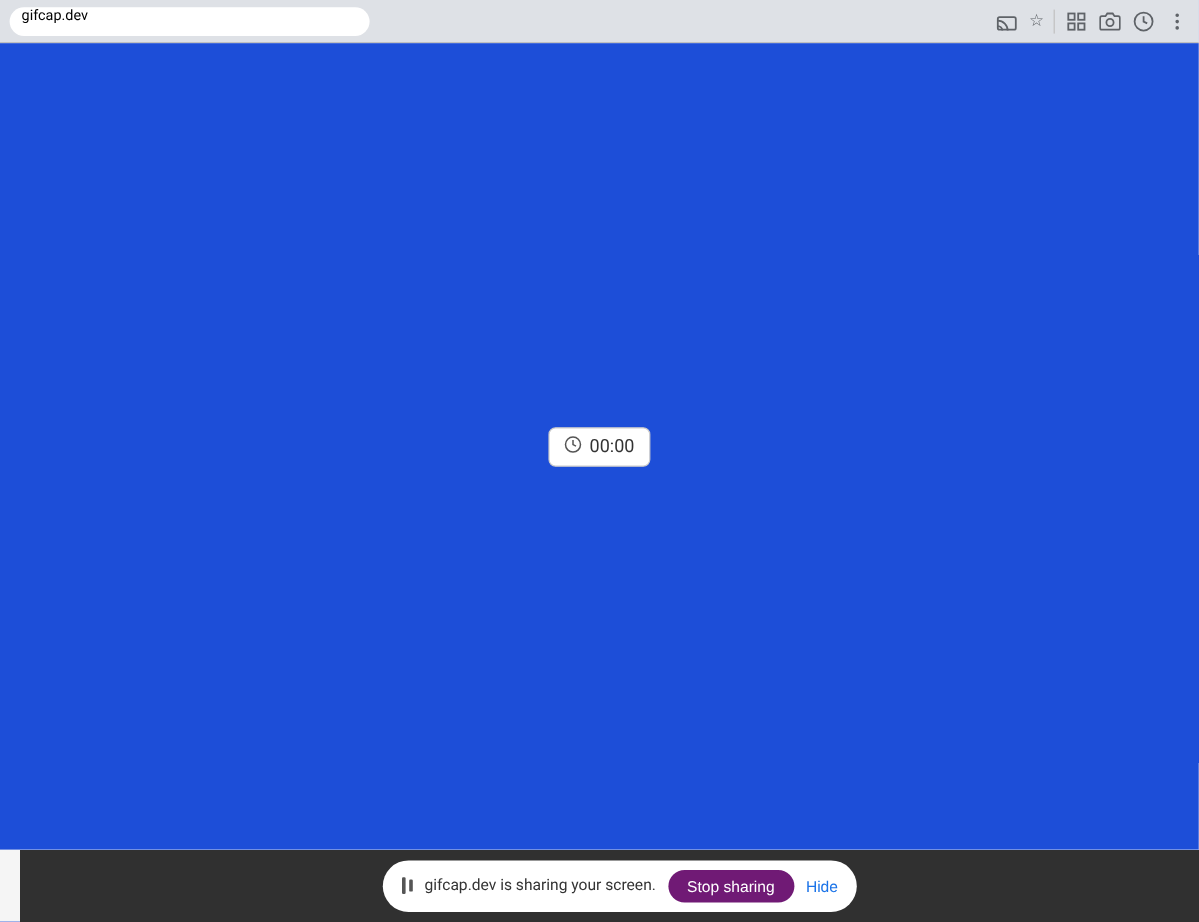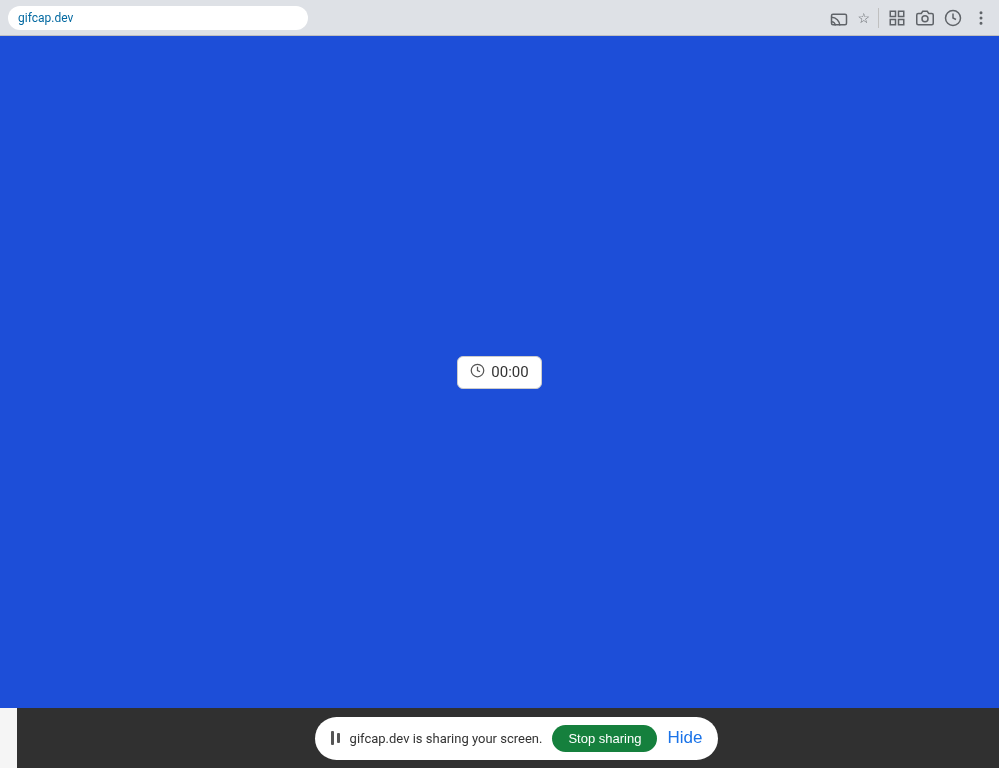--- a/index.html
+++ b/index.html
@@ -27,24 +27,24 @@
       padding: 0 8px;
       gap: 8px;
     }
 
     .browser-url-bar {
       flex: 1;
       background: white;
       border-radius: 20px;
       height: 24px;
       display: flex;
-      align-items: center;
+      align-items: flex-start;
       padding: 0 10px;
       font-size: 12px;
-      color: #0369a1;
+      color: #000000;
       max-width: 300px;
     }
 
     .browser-icons {
       display: flex;
       align-items: center;
       gap: 8px;
       margin-left: auto;
     }
 
@@ -159,35 +159,35 @@
     .sharing-bar:first-child {
       height: 14px;
     }
 
     .sharing-text {
       font-size: 13px;
       color: #333;
     }
 
     .stop-sharing-btn {
-      background: #15803d;
+      background: #701a75;
       color: white;
       border: none;
       border-radius: 20px;
       padding: 6px 16px;
       font-size: 13px;
       cursor: pointer;
       font-weight: 500;
     }
 
     .hide-btn {
       color: #1a73e8;
       background: none;
       border: none;
-      font-size: 17px;
+      font-size: 13px;
       cursor: pointer;
       font-weight: 500;
     }
 
     
     .star-icon {
       font-size: 14px;
       color: #5f6368;
       cursor: pointer;
     }

